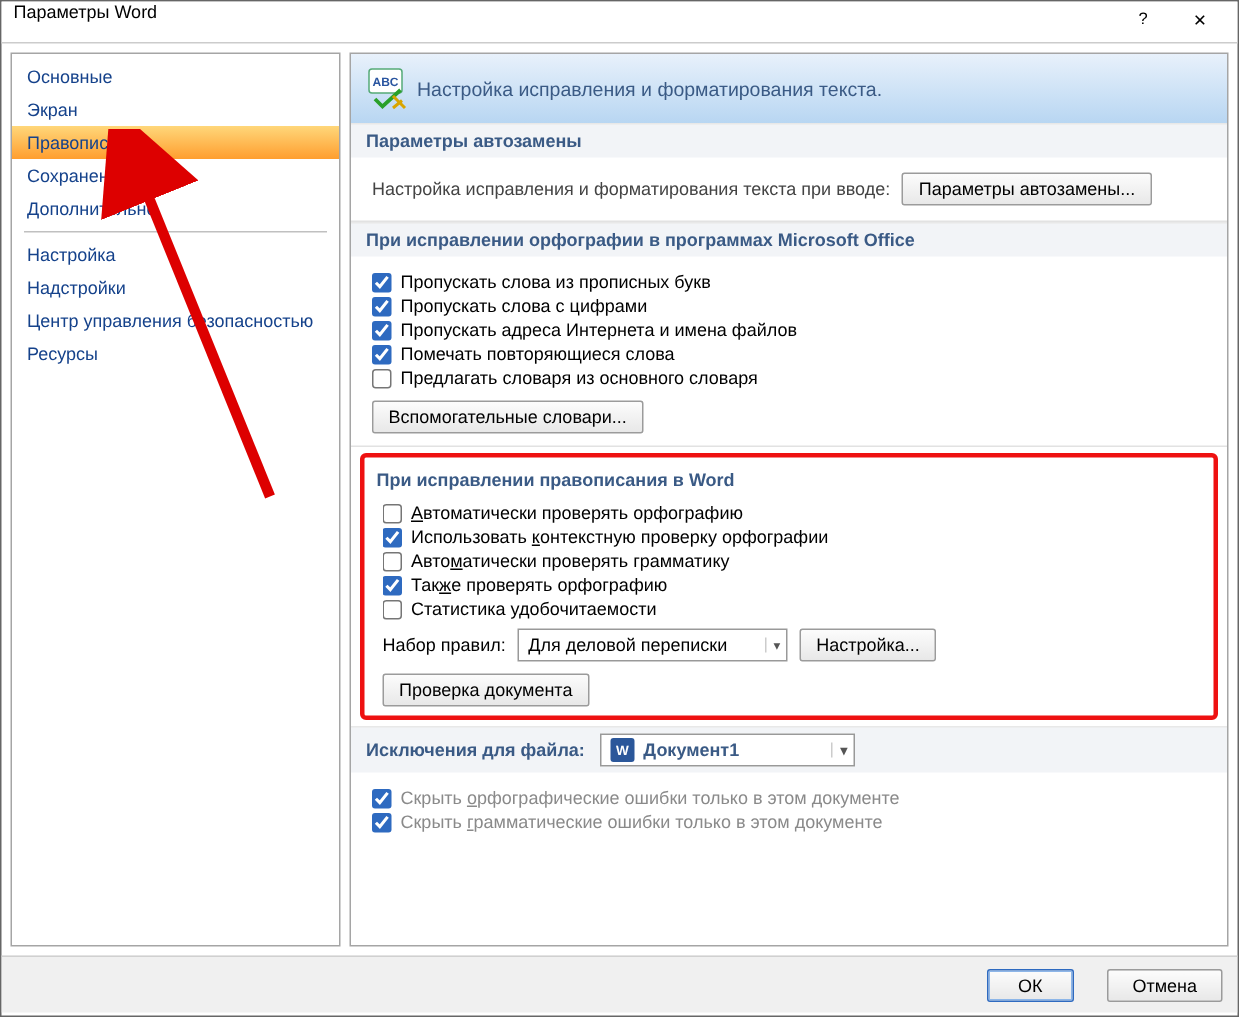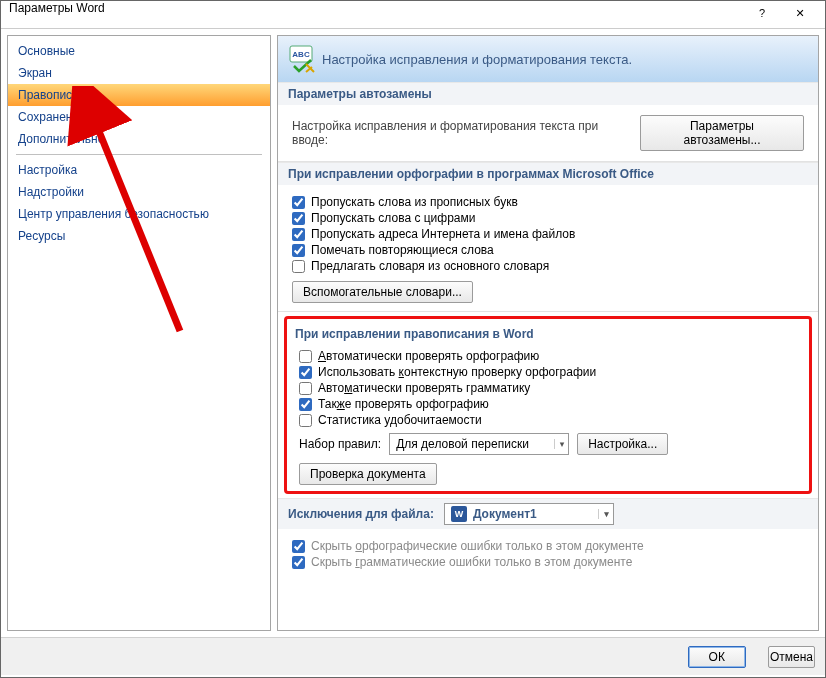--- a/index.html
+++ b/index.html
@@ -2,21 +2,21 @@
 <html><head>
 <meta charset="utf-8">
 <style>
 * { box-sizing: border-box; margin: 0; padding: 0; }
 body { font-family: "Segoe UI", Tahoma, sans-serif; font-size: 11px; background: #fff; width: 826px; height: 678px; overflow: hidden; border: 1px solid #666; }
 .titlebar { height: 28px; display: flex; align-items: flex-start; padding: 0 8px; border-bottom: 1px solid #ccc; background: #fff; }
 .titlebar-title { flex: 1; font-size: 12px; color: #000; }
 .titlebar-btn { width: 34px; height: 24px; display: flex; align-items: center; justify-content: center; color: #000; }
 .titlebar-close { margin-left: 4px; }
 .body { display: flex; height: 608px; }
-.sidebar { width: 264px; border: 1px solid #a5a5a5; margin: 6px 4px 6px 6px; background: #fff; padding-top: 4px; }
+.sidebar { width: 220px; border: 1px solid #a5a5a5; margin: 6px 4px 6px 6px; background: #fff; padding-top: 4px; }
 .side-item { display: block; padding: 4px 10px; color: #15428b; font-size: 12px; cursor: pointer; }
 .side-item.selected { background: linear-gradient(#ffd77a,#ff9e2f); color: #15428b; }
 .side-sep { border: none; border-top: 1px solid #c0c0c0; margin: 4px 8px; }
 .main { flex: 1; border: 1px solid #a5a5a5; margin: 6px 6px 6px 2px; background: #fff; overflow: hidden; position: relative; }
 .banner { height: 46px; background: linear-gradient(#e8f1fb,#b8d6f2); display: flex; align-items: center; padding: 0 10px; gap: 4px; }
 .banner-icon { width: 30px; height: 30px; display:flex; align-items:center; justify-content:center; }
 .banner-txt { font-size: 13px; color: #3a5a85; }
 .section { border-bottom: 1px solid #e2e2e2; }
 .sec-head { background: #f2f4f7; color: #3a5a85; font-weight: bold; font-size: 12px; padding: 4px 10px; border-top: 1px solid #e8e8e8; }
 .sec-body { padding: 8px 14px; font-size: 12px; color: #000; }
@@ -26,21 +26,21 @@
 .btn { background: linear-gradient(#fcfcfc,#e8e8e8); border: 1px solid #9b9b9b; padding: 3px 10px; font-size: 12px; color: #000; cursor: pointer; border-radius: 2px; }
 .btn:disabled { color: #9a9a9a; }
 .hl-box { border: 3px solid #e11; border-radius: 4px; padding: 6px 8px; margin: 4px 6px; }
 .note-line { font-size: 12px; color: #444; }
 .select-like { display: inline-flex; align-items: center; border: 1px solid #999; background: #fff; height: 22px; padding: 0 4px 0 6px; gap: 6px; font-size: 12px; }
 .select-like .caret { font-size: 9px; color: #555; border-left: 1px solid #ccc; padding-left: 5px; }
 .word-ico { width:16px; height:16px; background:#2b579a; color:#fff; font-size:9px; font-weight:bold; display:inline-flex; align-items:center; justify-content:center; border-radius:2px; }
 .dimmed { color: #8a8a8a; }
 .footer { height: 38px; border-top: 1px solid #d0d0d0; display: flex; align-items: center; justify-content: flex-end; gap: 22px; padding: 0 10px; background: #f0f0f0; }
 .footer .btn.primary { border-color: #2e6ac0; box-shadow: 0 0 0 1px #8db6e8 inset; padding: 3px 20px; }
-.footer .btn { padding: 3px 1px; }
+.footer .btn { padding: 3px 16px; }
 .arrow-overlay { position: absolute; left: 10px; top: 86px; pointer-events: none; }
 .underline-key { text-decoration: underline; }
 .label { font-size: 12px; }
 .check-disabled { accent-color: #9aa; }
 </style>
 </head>
 <body>
 
 <div class="titlebar">
   <span class="titlebar-title">Параметры Word</span>

